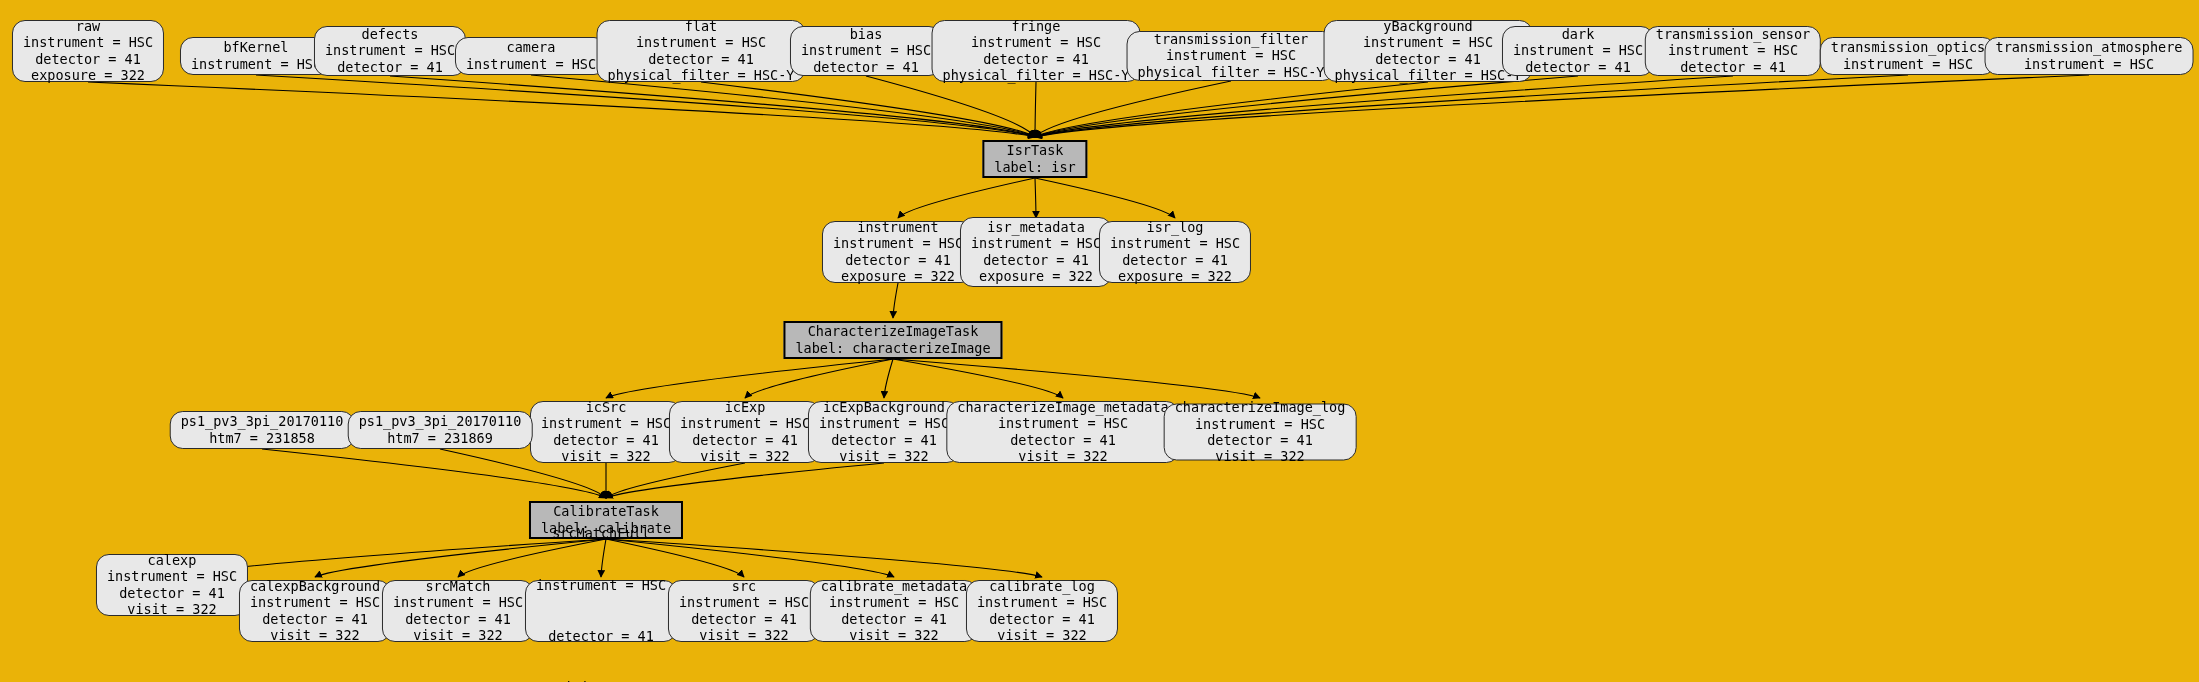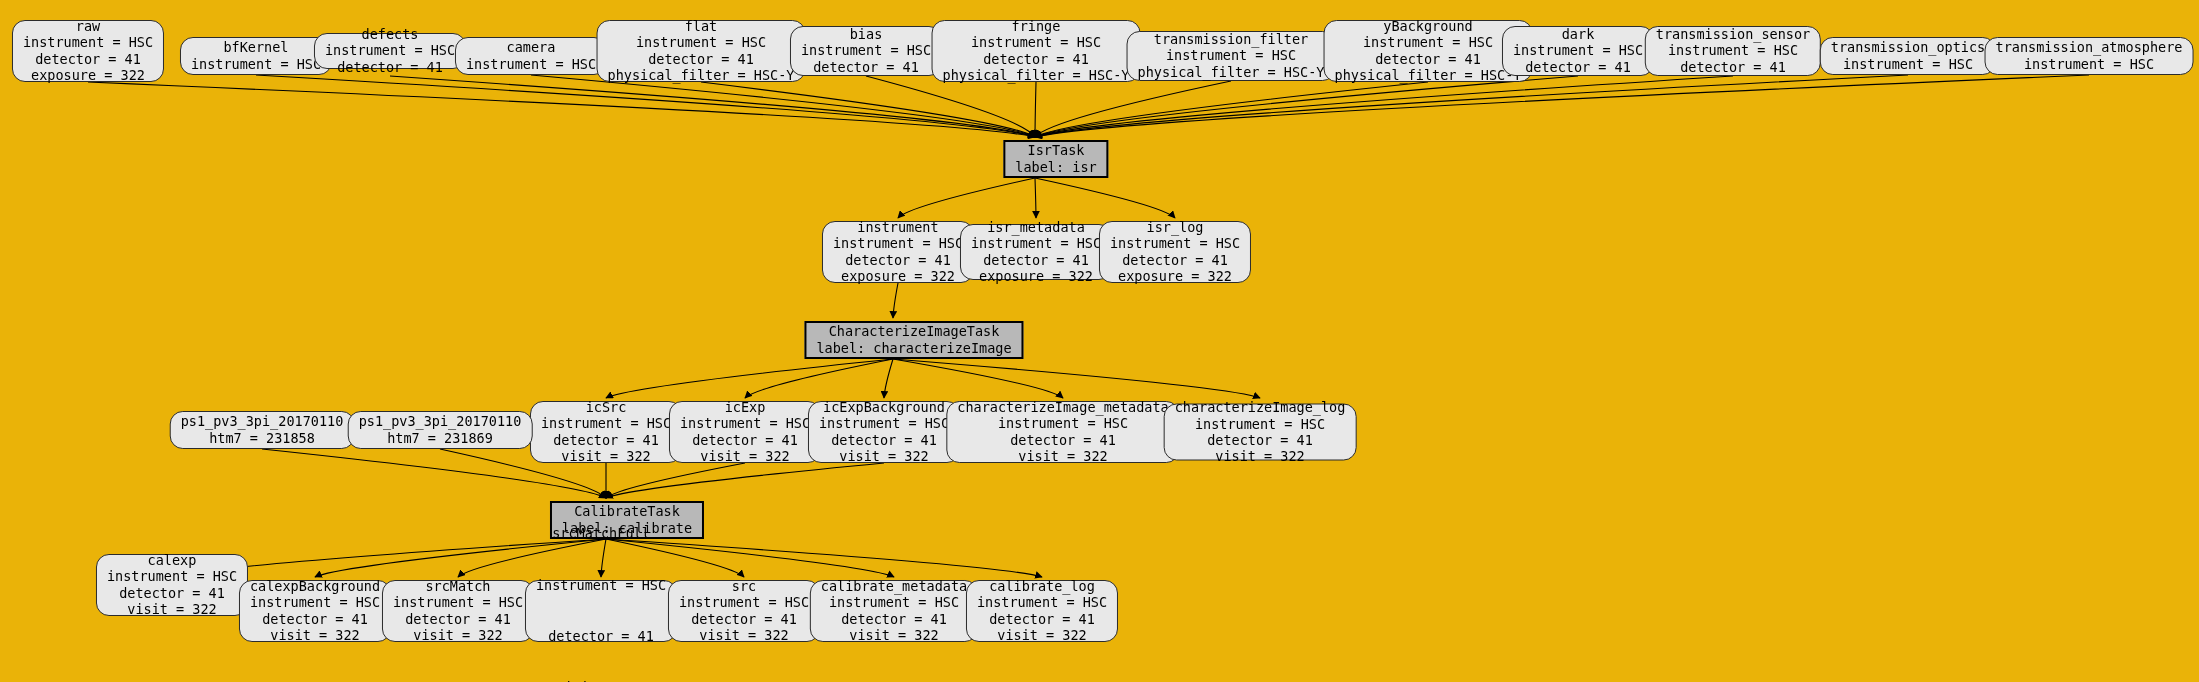--- a/index.html
+++ b/index.html
@@ -3,21 +3,21 @@
 <meta charset="utf-8">
 <style>
   html,body{margin:0;padding:0;background:#ffffff;}
   #canvas{position:relative;width:2199px;height:682px;background:#eab308;
           font-family:"DejaVu Sans Mono","Liberation Mono",monospace;overflow:hidden;}
   #edges{position:absolute;left:0;top:0;width:2199px;height:682px;pointer-events:none;}
   .node{position:absolute;box-sizing:border-box;display:flex;flex-direction:column;
         align-items:center;justify-content:center;transform:translate(-50%,-50%);
         background:#e8e8e8;border:1.6px solid #2b2b2b;padding:4px 10px 5px 10px;}
   .dataset{border-radius:13px;}
-  .task{background:#b8b8b8;border:2px solid #000;border-radius:0;margin-left:21px;}
+  .task{background:#b8b8b8;border:2px solid #000;border-radius:0;}
   .line{white-space:pre;line-height:1.22;letter-spacing:0px;color:#000;}
   .l0{font-size:13.5px;}
   .l1{font-size:13.5px;}
 </style>
 </head>
 <body>
 
 <div id="canvas">
   <svg id="edges">
     <defs>
@@ -66,21 +66,21 @@
       <div class="node dataset" style="left: 88px; top: 51px; min-width: 132px; height: 62px;">
         <div class="line l0">raw</div>
         <div class="line l1">instrument = HSC</div>
         <div class="line l1">detector = 41</div>
         <div class="line l1">exposure = 322</div>
       </div>
       <div class="node dataset" style="left: 256px; top: 56px; min-width: 118px; height: 38px;">
         <div class="line l0">bfKernel</div>
         <div class="line l1">instrument = HSC</div>
       </div>
-      <div class="node dataset" style="left: 390px; top: 51px; min-width: 125px; height: 36px;">
+      <div class="node dataset" style="left: 390px; top: 51px; min-width: 125px; height: 50px;">
         <div class="line l0">defects</div>
         <div class="line l1">instrument = HSC</div>
         <div class="line l1">detector = 41</div>
       </div>
       <div class="node dataset" style="left: 531px; top: 56px; min-width: 118px; height: 38px;">
         <div class="line l0">camera</div>
         <div class="line l1">instrument = HSC</div>
       </div>
       <div class="node dataset" style="left: 701px; top: 51px; min-width: 175px; height: 62px;">
         <div class="line l0">flat</div>
@@ -131,21 +131,21 @@
       <div class="node task" style="left: 1035px; top: 159px; min-width: 93px; height: 38px;">
         <div class="line l0">IsrTask</div>
         <div class="line l1">label: isr</div>
       </div>
       <div class="node dataset" style="left: 898px; top: 252px; min-width: 132px; height: 62px;">
         <div class="line l0">instrument</div>
         <div class="line l1">instrument = HSC</div>
         <div class="line l1">detector = 41</div>
         <div class="line l1">exposure = 322</div>
       </div>
-      <div class="node dataset" style="left: 1036px; top: 252px; min-width: 132px; height: 56px;">
+      <div class="node dataset" style="left: 1036px; top: 252px; min-width: 132px; height: 70px;">
         <div class="line l0">isr_metadata</div>
         <div class="line l1">instrument = HSC</div>
         <div class="line l1">detector = 41</div>
         <div class="line l1">exposure = 322</div>
       </div>
       <div class="node dataset" style="left: 1175px; top: 252px; min-width: 132px; height: 62px;">
         <div class="line l0">isr_log</div>
         <div class="line l1">instrument = HSC</div>
         <div class="line l1">detector = 41</div>
         <div class="line l1">exposure = 322</div>

